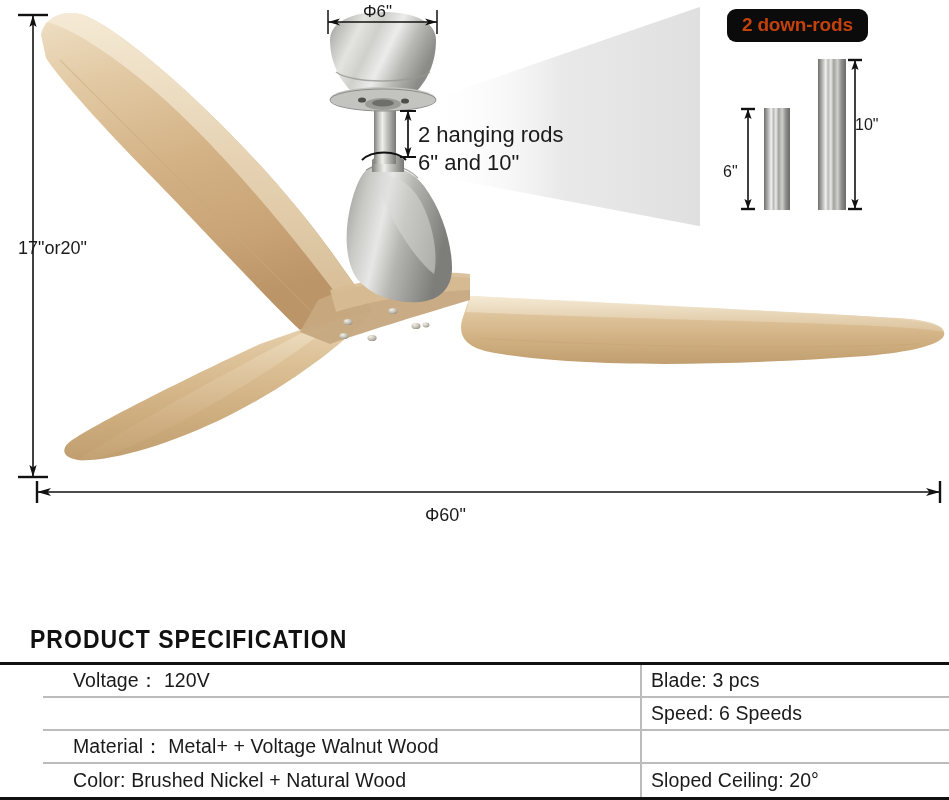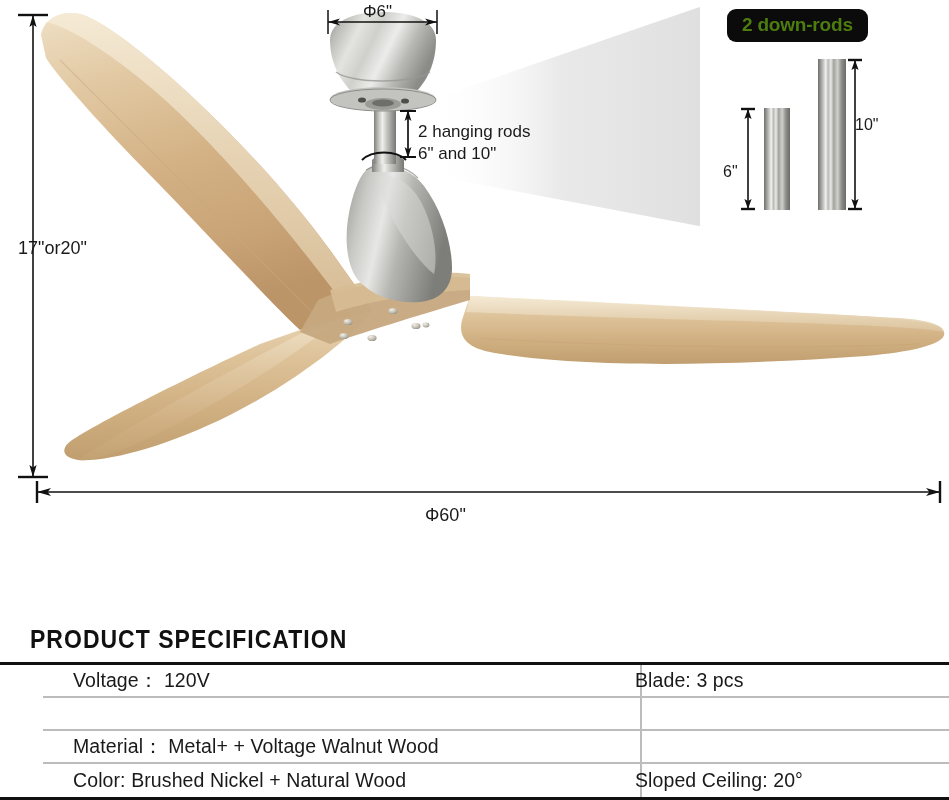--- a/index.html
+++ b/index.html
@@ -19,21 +19,21 @@
   
   .wedge{position:absolute;left:430px;top:0;width:290px;height:240px;}
 
   
   .inset{
     position:absolute;left:700px;top:0;width:249px;height:240px;
     background:#ffffff;
   }
   .badge{
     position:absolute;left:27px;top:9px;
-    background:#0b0b0b;color:#4d7c0f;
+    background:#0b0b0b;color:#c2410c;
     border-radius:9px;
     padding:6px 15px 8px 15px;
     font-size:19px;font-weight:700;
     letter-spacing:-0.2px;
     white-space:nowrap;
     line-height:1;
   }
 
   
   #fan{position:absolute;left:0;top:0;width:949px;height:600px;}
@@ -42,21 +42,21 @@
   .dimlabel{
     position:absolute;
     font-size:17px;
     color:#1a1a1a;
     white-space:nowrap;
     letter-spacing:0px;
   }
   #lbl-height{left:18px;top:238px;font-size:18px;}
   #lbl-width{left:425px;top:505px;font-size:18px;}
   #lbl-dia{left:363px;top:2px;font-size:17px;}
-  #lbl-rods{left:418px;top:121px;font-size:17px;line-height:1.28;}
+  #lbl-rods{left:418px;top:121px;font-size:22px;line-height:1.28;}
   #lbl-6{left:723px;top:163px;font-size:16px;}
   #lbl-10{left:855px;top:116px;font-size:16px;}
 
   
   #spec{position:absolute;left:0;top:600px;width:949px;height:200px;}
   #spec-title{
     position:absolute;left:30px;top:25px;
     font-size:25px;font-weight:700;
     letter-spacing:1.1px;
     transform:scaleX(0.92);
@@ -78,21 +78,21 @@
     box-sizing:border-box;
   }
   .srow:last-child{border-bottom:none;}
   .cell{
     font-size:19.5px;
     color:#1a1a1a;
     white-space:nowrap;
     letter-spacing:0.1px;
   }
   .cell-left{position:absolute;left:30px;}
-  .cell-right{position:absolute;left:592px;}
+  .cell-right{position:absolute;left:608px;}
   .vdiv{
     position:absolute;left:597px;top:0;width:2px;height:132px;background:#bcbcbc;
   }
 </style>
 </head>
 <body>
 
 <div class="stage">
 
   <div id="diagram">
@@ -310,20 +310,21 @@
     <div class="rule-thick" id="rule-top"></div>
 
     <div id="table">
       <div class="vdiv"></div>
 
       <div class="srow">
         <div class="cell cell-left">Voltage： 120V</div>
         <div class="cell cell-right">Blade: 3 pcs</div>
       </div>
       <div class="srow">
+        <div class="cell cell-right">Speed: 6 Speeds</div>
       </div>
       <div class="srow">
         <div class="cell cell-left">Material： Metal+ + Voltage Walnut Wood</div>
       </div>
       <div class="srow">
         <div class="cell cell-left">Color: Brushed Nickel + Natural Wood</div>
         <div class="cell cell-right">Sloped Ceiling: 20°</div>
       </div>
     </div>
 

